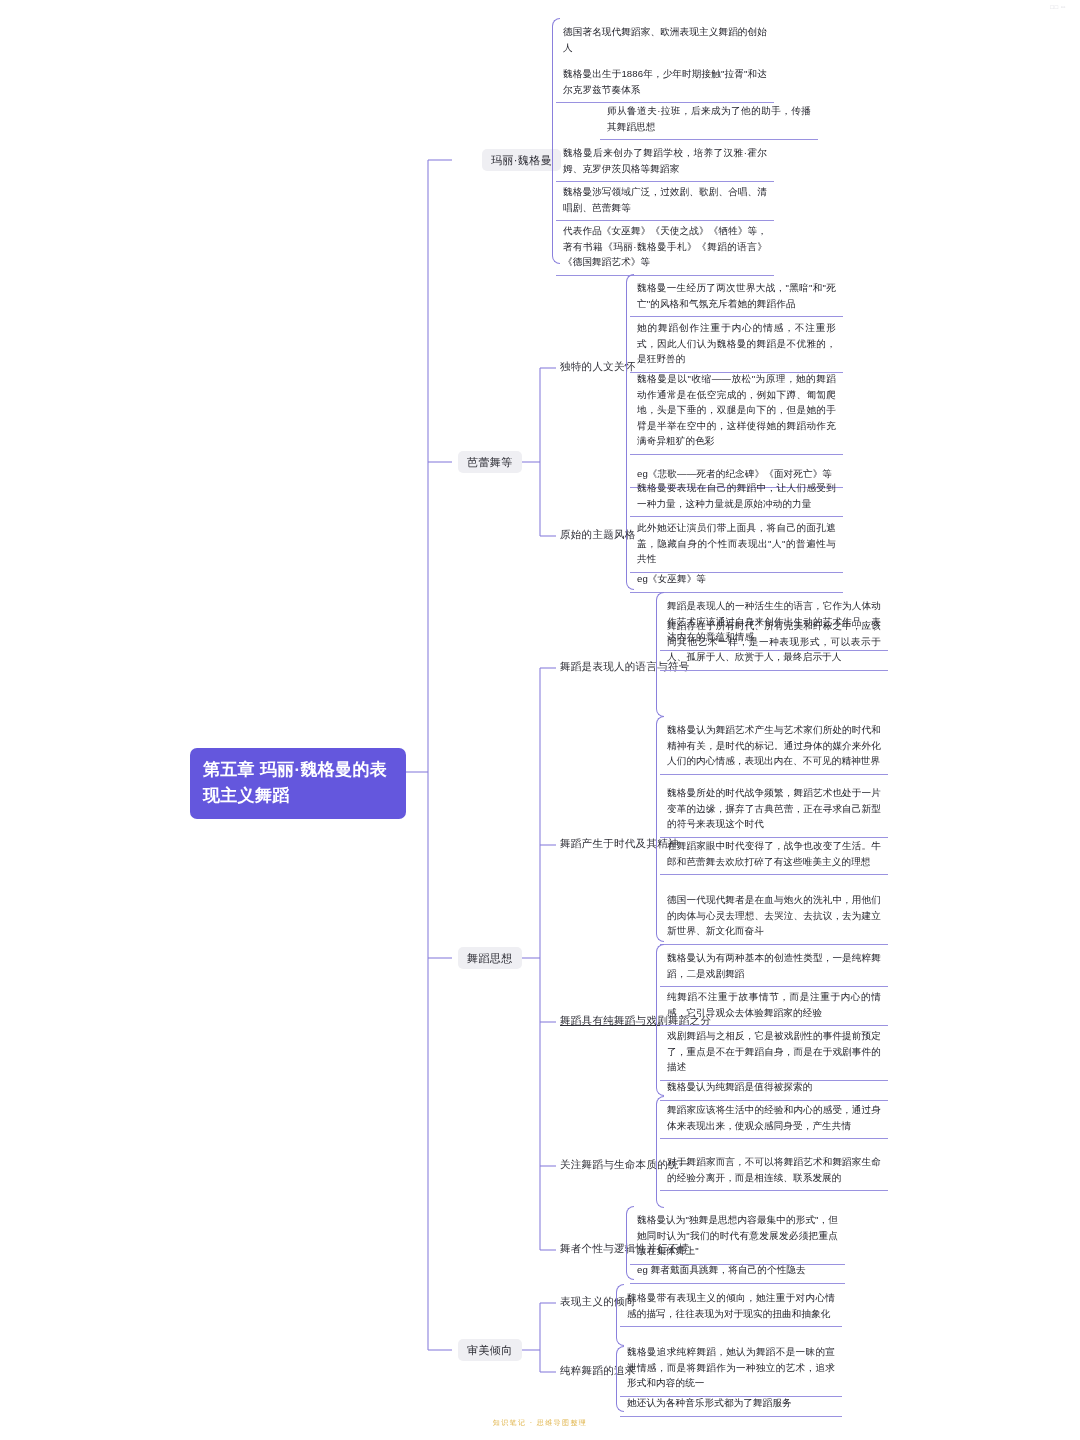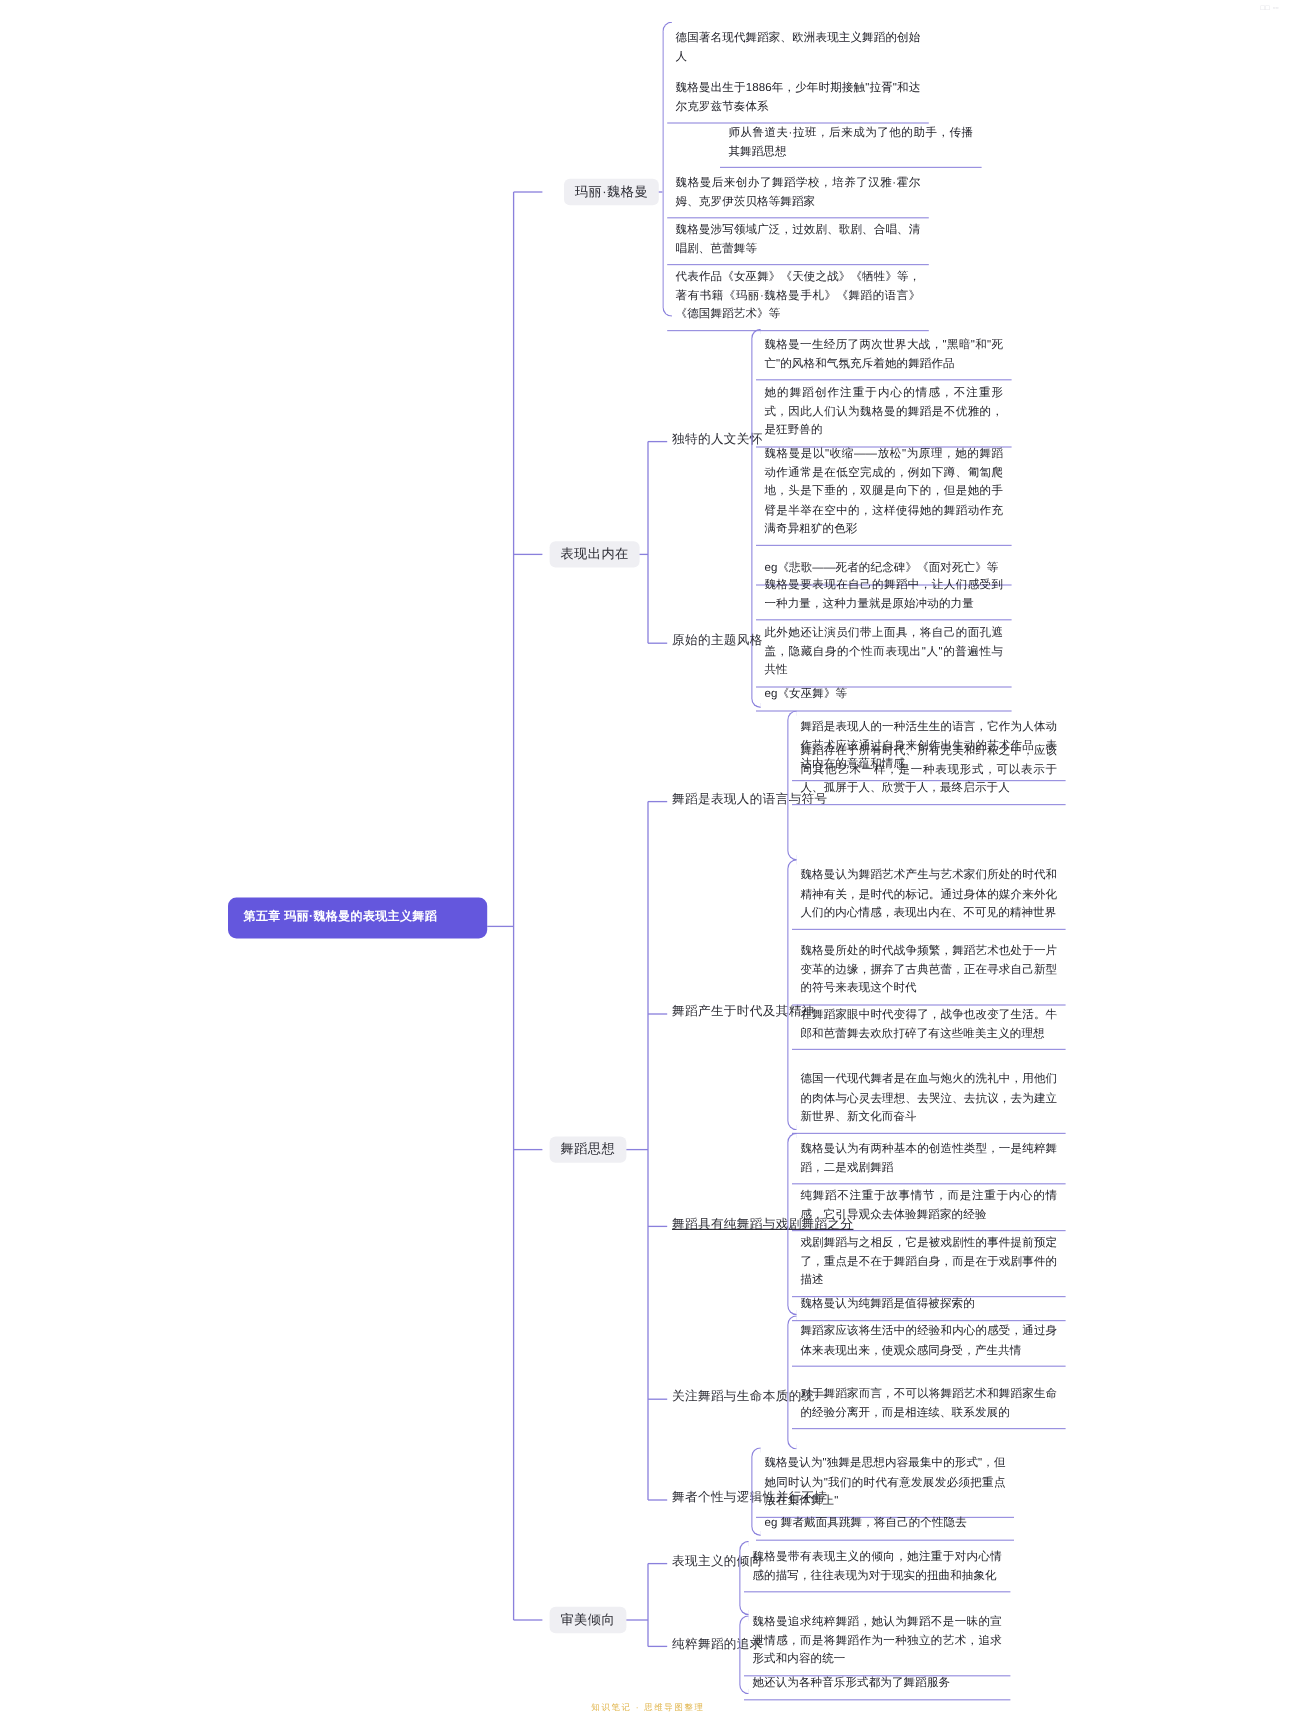--- a/index.html
+++ b/index.html
@@ -23,21 +23,21 @@
   }
   
   .root-node {
     position: absolute;
     left: 190px; top: 748px;
     width: 216px;
     padding: 9px 13px;
     background: #6457dd;
     color: #ffffff;
     border-radius: 7px;
-    font-size: 10px;
+    font-size: 17px;
     line-height: 1.55;
     font-weight: 700;
     letter-spacing: .3px;
   }
   
   .pill {
     position: absolute;
     background: #efeff3;
     color: #2c2c34;
     border-radius: 5px;
@@ -130,32 +130,32 @@
       <path d="M540 1303 V1372"></path>
       <path d="M540 1303 H556"></path>
       <path d="M540 1372 H556"></path>
     </g>
   </svg>
 
   <div class="corner-mark">□□ ▫▫</div>
 
   <div class="root-node">第五章 玛丽·魏格曼的表现主义舞蹈</div>
 
-  <div class="pill" style="left:470px; top:149px;">玛丽·魏格曼</div>
+  <div class="pill" style="left:482px; top:149px;">玛丽·魏格曼</div>
 
   <div class="bracket" style="left:552px; top:18px; width:8px; height:246px;"></div>
 
   <div class="leaf" style="left:556px; top:20px; width:218px;">德国著名现代舞蹈家、欧洲表现主义舞蹈的创始人</div>
   <div class="leaf uline" style="left:556px; top:62px; width:218px;">魏格曼出生于1886年，少年时期接触"拉胥"和达尔克罗兹节奏体系</div>
   <div class="leaf uline" style="left:556px; top:99px; width:218px;margin-left:44px;">师从鲁道夫·拉班，后来成为了他的助手，传播其舞蹈思想</div>
   <div class="leaf uline" style="left:556px; top:141px; width:218px;">魏格曼后来创办了舞蹈学校，培养了汉雅·霍尔姆、克罗伊茨贝格等舞蹈家</div>
   <div class="leaf uline" style="left:556px; top:180px; width:218px;">魏格曼涉写领域广泛，过效剧、歌剧、合唱、清唱剧、芭蕾舞等</div>
   <div class="leaf uline" style="left:556px; top:219px; width:218px;">代表作品《女巫舞》《天使之战》《牺牲》等，著有书籍《玛丽·魏格曼手札》《舞蹈的语言》《德国舞蹈艺术》等</div>
 
-  <div class="pill" style="left:458px; top:451px;">表现出内在</div>
+  <div class="pill" style="left:458px; top:451px;">芭蕾舞等</div>
 
   <div class="sublabel" style="left:556px; top:358px;">独特的人文关怀</div>
   <div class="bracket" style="left:626px; top:274px; width:8px; height:316px;"></div>
 
   <div class="leaf uline" style="left:630px; top:276px; width:213px;">魏格曼一生经历了两次世界大战，"黑暗"和"死亡"的风格和气氛充斥着她的舞蹈作品</div>
   <div class="leaf uline" style="left:630px; top:316px; width:213px;">她的舞蹈创作注重于内心的情感，不注重形式，因此人们认为魏格曼的舞蹈是不优雅的，是狂野兽的</div>
   <div class="leaf uline" style="left:630px; top:367px; width:213px;">魏格曼是以"收缩——放松"为原理，她的舞蹈动作通常是在低空完成的，例如下蹲、匍匐爬地，头是下垂的，双腿是向下的，但是她的手臂是半举在空中的，这样使得她的舞蹈动作充满奇异粗犷的色彩</div>
   <div class="leaf uline" style="left:630px; top:462px; width:213px;">eg《悲歌——死者的纪念碑》《面对死亡》等</div>
 
   <div class="sublabel" style="left:556px; top:526px;">原始的主题风格</div>

